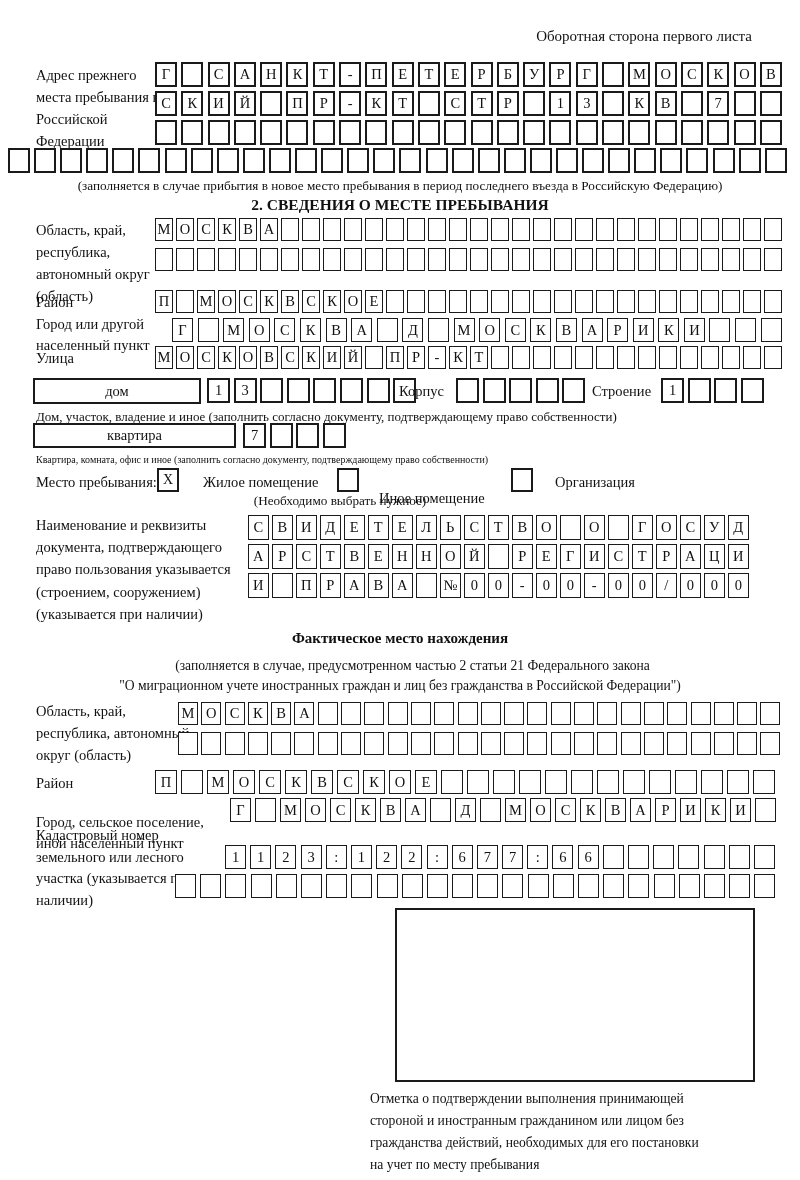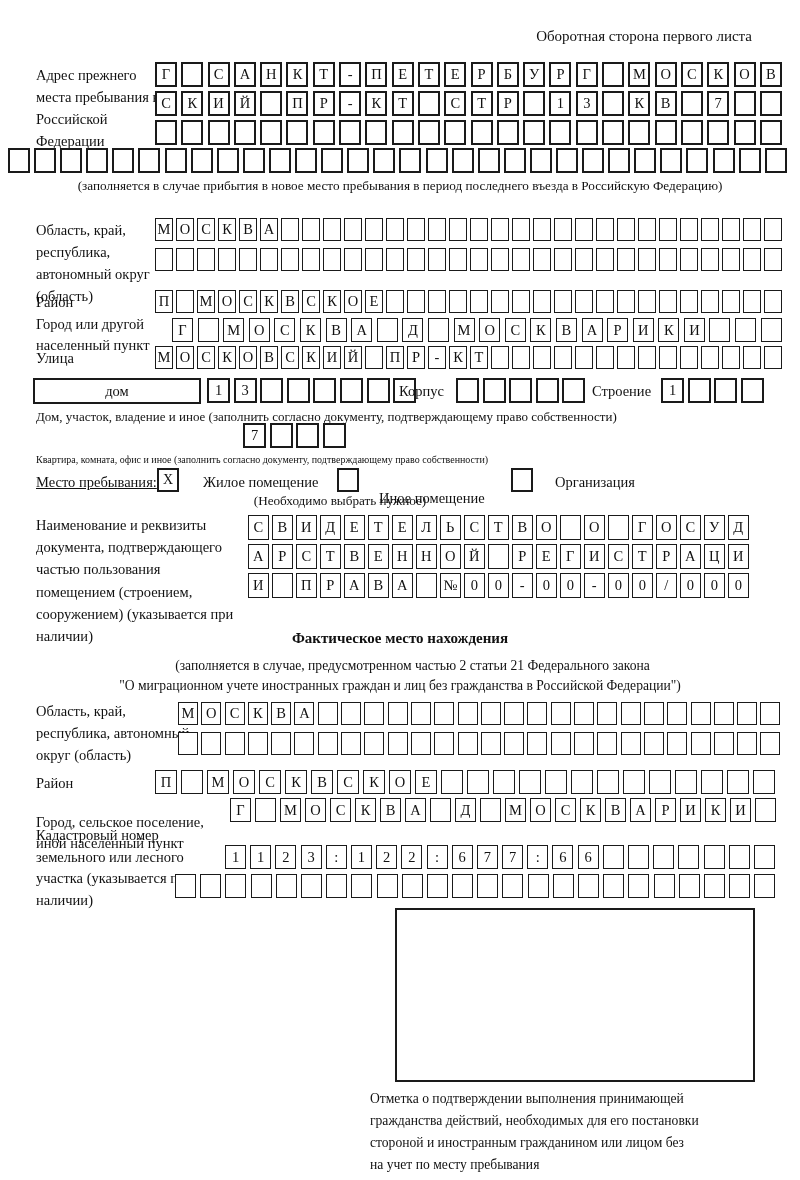--- a/index.html
+++ b/index.html
@@ -143,20 +143,21 @@
       <span></span>
       <span></span>
       <span></span>
       <span></span>
       <span></span>
       <span></span>
       <span></span>
     </div>
   <div class="abs cap center" style="top:177px;">(заполняется в случае прибытия в новое место пребывания в период последнего въезда в Российскую Федерацию)</div>
 
+  <div class="abs title" style="top:196px;">2. СВЕДЕНИЯ О МЕСТЕ ПРЕБЫВАНИЯ</div>
 
   <div class="abs lbl" style="left:36px;top:219px;width:120px;">Область, край, республика, автономный округ (область)</div>
   <div class="cells g3" style="left:155px;top:218px;">
       <span>М</span>
       <span>О</span>
       <span>С</span>
       <span>К</span>
       <span>В</span>
       <span>А</span>
       <span></span>
@@ -334,38 +335,39 @@
     </div>
   <div class="abs lbl" style="left:592px;top:380px;">Строение</div>
   <div class="cells g5" style="left:661px;top:378px;">
       <span>1</span>
       <span></span>
       <span></span>
       <span></span>
     </div>
   <div class="abs cap" style="left:36px;top:408px;font-size:13px;">Дом, участок, владение и иное (заполнить согласно документу, подтверждающему право собственности)</div>
 
+  <div class="abs bigbox" style="left:33px;top:423px;width:203px;height:25px;">квартира</div>
   <div class="cells g5" style="left:243px;top:423px;">
       <span>7</span>
       <span></span>
       <span></span>
       <span></span>
     </div>
   <div class="abs cap" style="left:36px;top:451px;font-size:10px;">Квартира, комната, офис и иное (заполнить согласно документу, подтверждающему право собственности)</div>
 
-  <div class="abs lbl" style="left:36px;top:471px;text-decoration:underline;">Место пребывания:</div>
+  <div class="abs lbl" style="left:36px;top:471px;">Место пребывания:</div>
   <div class="abs chk" style="left:157px;top:468px;">X</div>
   <div class="abs lbl" style="left:203px;top:471px;">Жилое помещение</div>
   <div class="abs chk" style="left:337px;top:468px;"></div>
   <div class="abs lbl" style="left:379px;top:487px;">Иное помещение</div>
   <div class="abs chk" style="left:511px;top:468px;"></div>
   <div class="abs lbl" style="left:555px;top:471px;text-align:center;">Организация</div>
   <div class="abs cap" style="left:140px;top:492px;width:400px;text-align:center;">(Необходимо выбрать нужное)</div>
 
-  <div class="abs lbl" style="left:36px;top:514px;width:206px;line-height:22.2px;">Наименование и реквизиты документа, подтверждающего частью пользования помещением (строением, сооружением) (указывается при наличии)</div>
+  <div class="abs lbl" style="left:36px;top:514px;width:206px;line-height:22.2px;">Наименование и реквизиты документа, подтверждающего право пользования указывается (строением, сооружением) (указывается при наличии)</div>
   <div class="cells g6" style="left:248px;top:515px;">
       <span>С</span>
       <span>В</span>
       <span>И</span>
       <span>Д</span>
       <span>Е</span>
       <span>Т</span>
       <span>Е</span>
       <span>Л</span>
       <span>Ь</span>
@@ -593,18 +595,18 @@
       <span></span>
       <span></span>
       <span></span>
       <span></span>
       <span></span>
     </div>
 
   <div class="abs stamp" style="left:395px;top:908px;width:360px;height:174px;"></div>
   <div class="abs cap" style="left:370px;top:1088px;width:410px;text-align:left;font-size:13.6px;line-height:22px;">
     <div>Отметка о подтверждении выполнения принимающей</div>
+    <div>стороной и иностранным гражданином или лицом без</div>
     <div>гражданства действий, необходимых для его постановки</div>
-    <div>стороной и иностранным гражданином или лицом без</div>
     <div>на учет по месту пребывания</div>
   </div>
 
 </div>
 
 </body></html>

